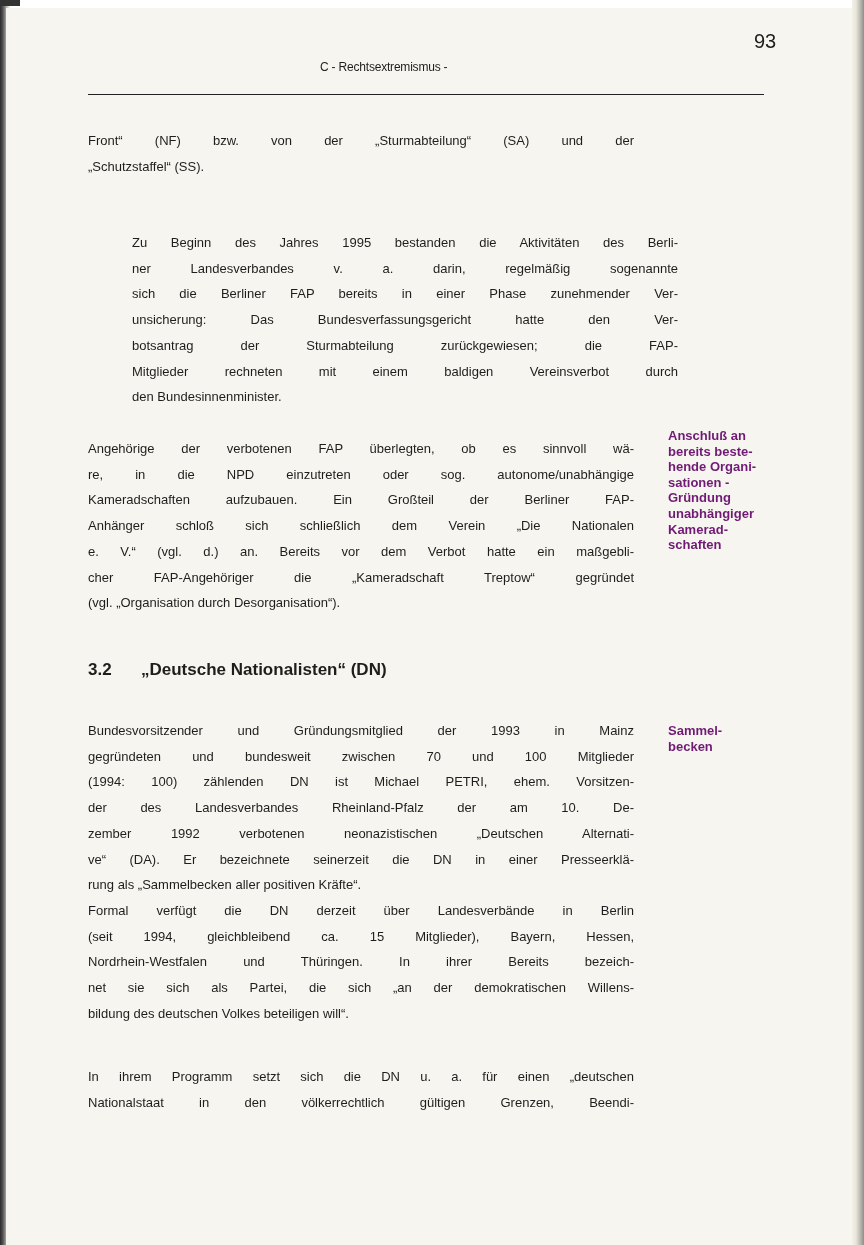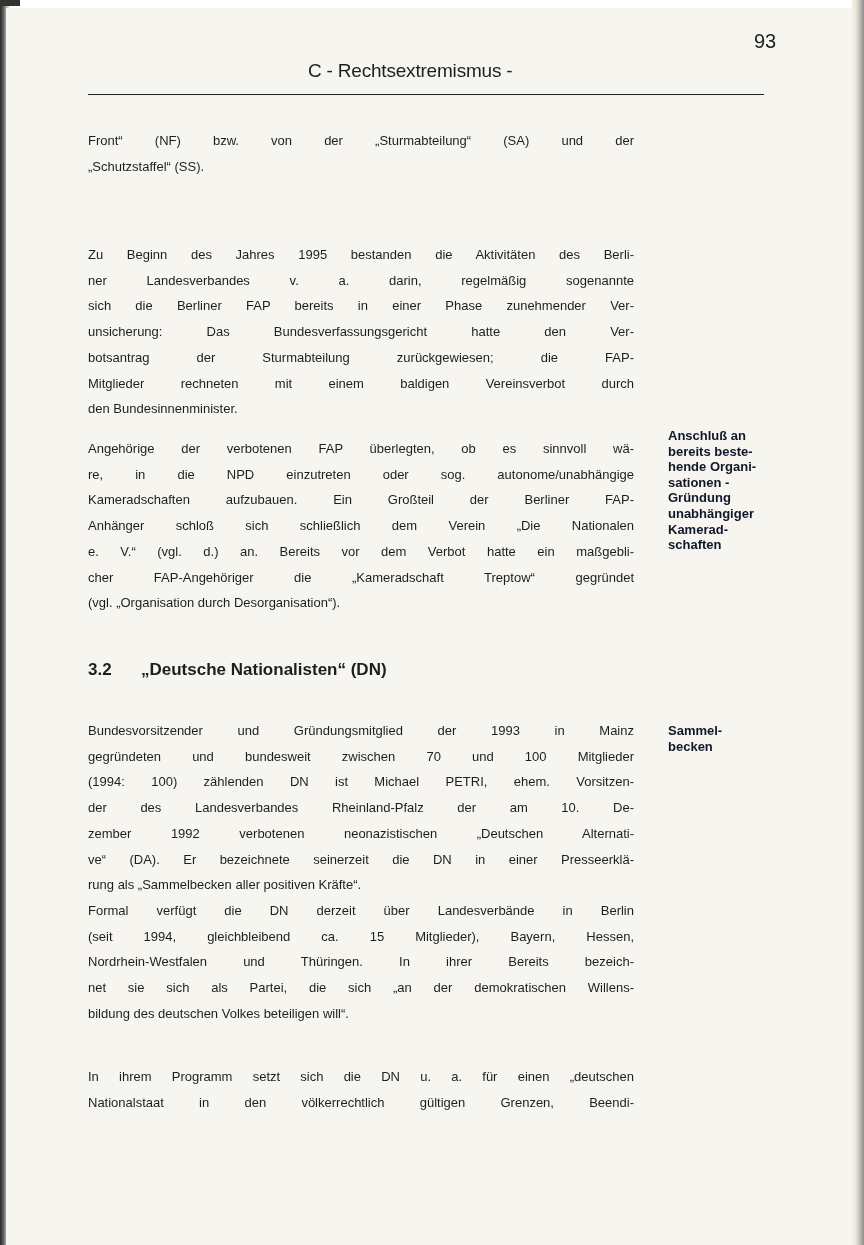--- a/index.html
+++ b/index.html
@@ -19,28 +19,28 @@
     background: linear-gradient(90deg, #2a2a2a 0, #555 3px, #d8d6cc 8px, #f6f5ef 10px);
   }
   .binding-left-top {
     position: absolute; left: 0; top: 0; width: 20px; height: 6px; background: #333;
   }
   .edge-right {
     position: absolute; right: 0; top: 0; width: 12px; height: 1245px;
     background: linear-gradient(90deg, #f3f2e8 0, #e8e6da 4px, #bdbcb4 8px, #8e8e8a 12px);
   }
   .page-number { position: absolute; left: 754px; top: 30px; font-size: 20px; }
-  .running-head { position: absolute; left: 308px; top: 60px; font-size: 19px; letter-spacing: -0.2px; }
+  .running-head { position: absolute; left: 320px; top: 60px; font-size: 12px; letter-spacing: -0.2px; }
   .head-rule { position: absolute; left: 88px; top: 94px; width: 676px; height: 1px; background: #222; }
   .para { position: absolute; left: 88px; width: 546px; font-size: 13px; line-height: 25.7px; }
   .line { display: block; white-space: nowrap; text-align: justify; text-align-last: justify; }
   .line.last { text-align-last: left; }
   .margin-note {
     position: absolute; left: 668px; width: 110px;
-    font-size: 13px; font-weight: bold; line-height: 15.6px; color: #0f172a;
+    font-size: 13px; font-weight: bold; line-height: 15.6px; color: #701a75;
   }
   .section-heading { position: absolute; left: 88px; top: 660px; font-size: 17px; font-weight: bold; }
   .section-heading .num { display: inline-block; width: 53px; }
 </style>
 </head>
 <body>
 
 <div class="binding-left"></div>
 <div class="binding-left-top"></div>
 <div class="page"></div>
@@ -48,21 +48,21 @@
 
 <div class="page-number">93</div>
 <div class="running-head">C  - Rechtsextremismus -</div>
 <div class="head-rule"></div>
 
 <div class="para" style="top:128px;">
   <span class="line">Front“ (NF) bzw. von der „Sturmabteilung“ (SA) und der</span>
   <span class="line last">„Schutzstaffel“ (SS).</span>
 </div>
 
-<div class="para" style="top:242px;">
+<div class="para" style="top:230px;margin-left:44px;">
   <span class="line">Zu Beginn des Jahres 1995 bestanden die Aktivitäten des Berli-</span>
   <span class="line">ner Landesverbandes v. a. darin, regelmäßig sogenannte</span>
   <span class="line">sich die Berliner FAP bereits in einer Phase zunehmender Ver-</span>
   <span class="line">unsicherung: Das Bundesverfassungsgericht hatte den Ver-</span>
   <span class="line">botsantrag der Sturmabteilung zurückgewiesen; die FAP-</span>
   <span class="line">Mitglieder rechneten mit einem baldigen Vereinsverbot durch</span>
   <span class="line last">den Bundesinnenminister.</span>
 </div>
 
 <div class="para" style="top:436px;">

